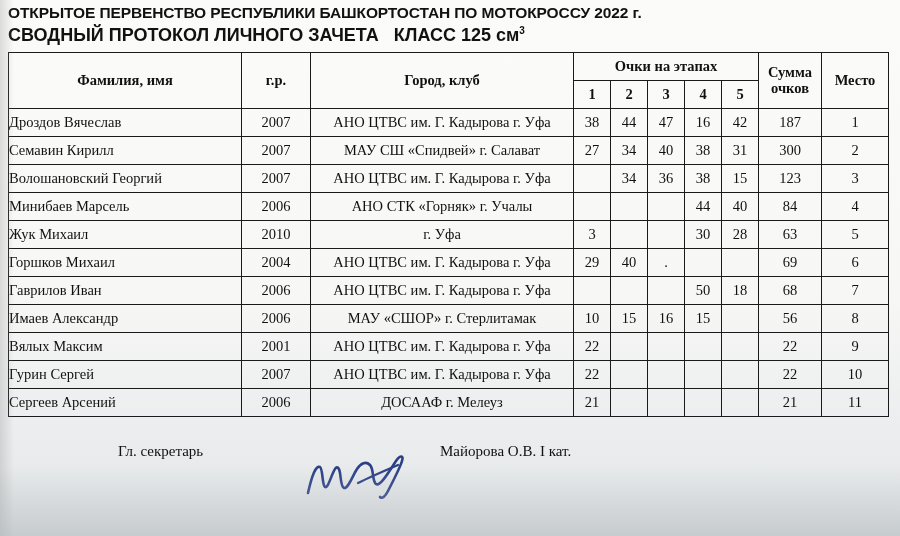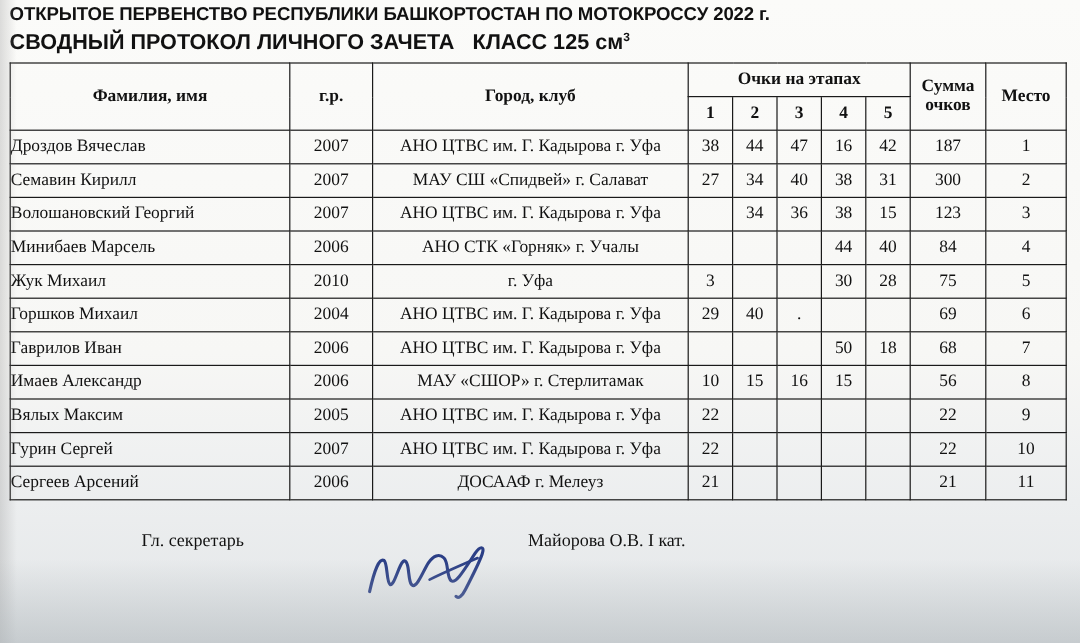--- a/index.html
+++ b/index.html
@@ -229,21 +229,21 @@
       </tr>
       <tr>
         <td class="name">Жук Михаил</td>
         <td class="year">2010</td>
         <td class="city">г. Уфа</td>
         <td class="stage">3</td>
         <td class="stage"></td>
         <td class="stage"></td>
         <td class="stage">30</td>
         <td class="stage">28</td>
-        <td class="sum">75</td>
+        <td class="sum">63</td>
         <td class="place">5</td>
       </tr>
       <tr>
         <td class="name">Горшков Михаил</td>
         <td class="year">2004</td>
         <td class="city">АНО ЦТВС им. Г. Кадырова г. Уфа</td>
         <td class="stage">29</td>
         <td class="stage">40</td>
         <td class="stage">.</td>
         <td class="stage"></td>
@@ -270,21 +270,21 @@
         <td class="stage">10</td>
         <td class="stage">15</td>
         <td class="stage">16</td>
         <td class="stage">15</td>
         <td class="stage"></td>
         <td class="sum">56</td>
         <td class="place">8</td>
       </tr>
       <tr>
         <td class="name">Вялых Максим</td>
-        <td class="year">2005</td>
+        <td class="year">2001</td>
         <td class="city">АНО ЦТВС им. Г. Кадырова г. Уфа</td>
         <td class="stage">22</td>
         <td class="stage"></td>
         <td class="stage"></td>
         <td class="stage"></td>
         <td class="stage"></td>
         <td class="sum">22</td>
         <td class="place">9</td>
       </tr>
       <tr>

